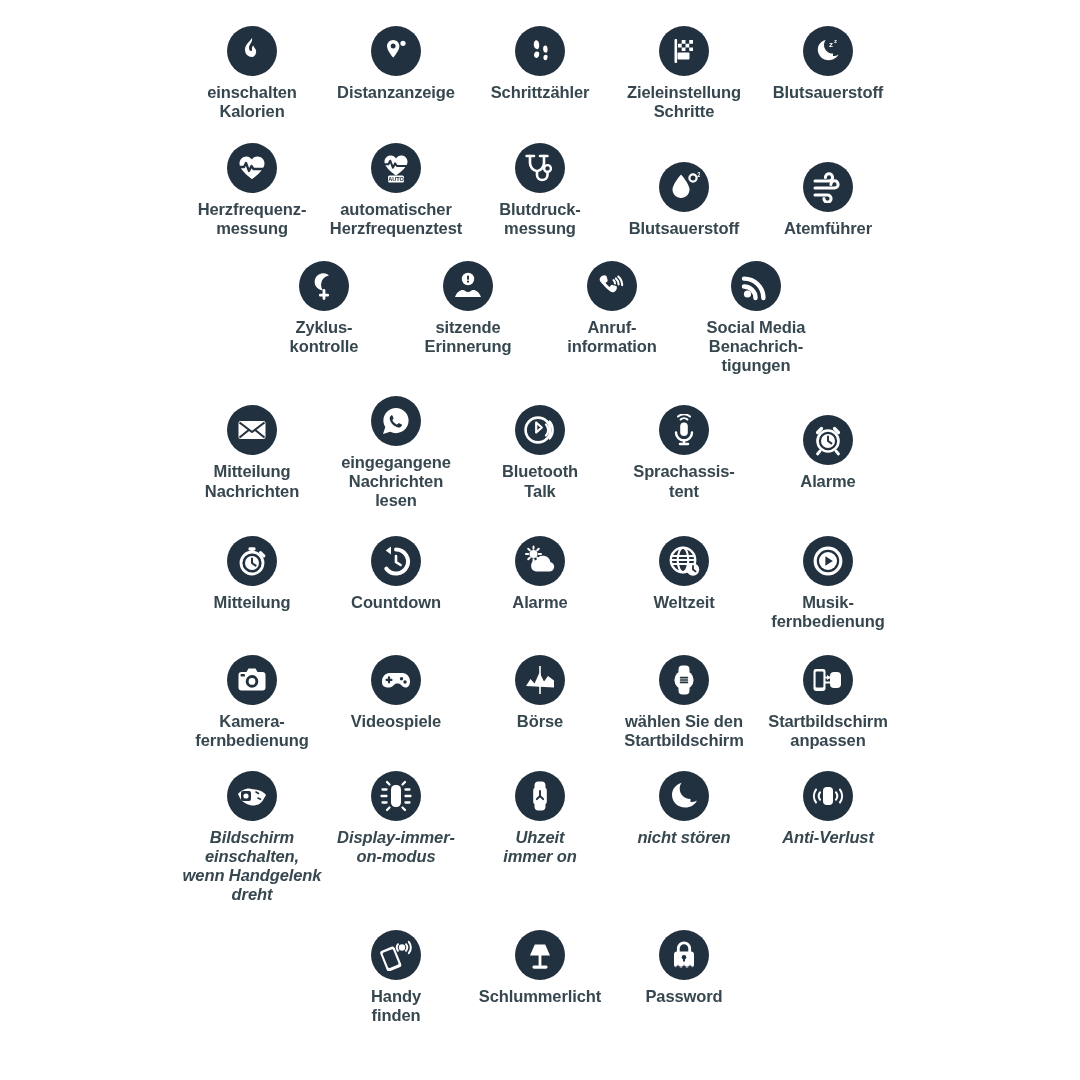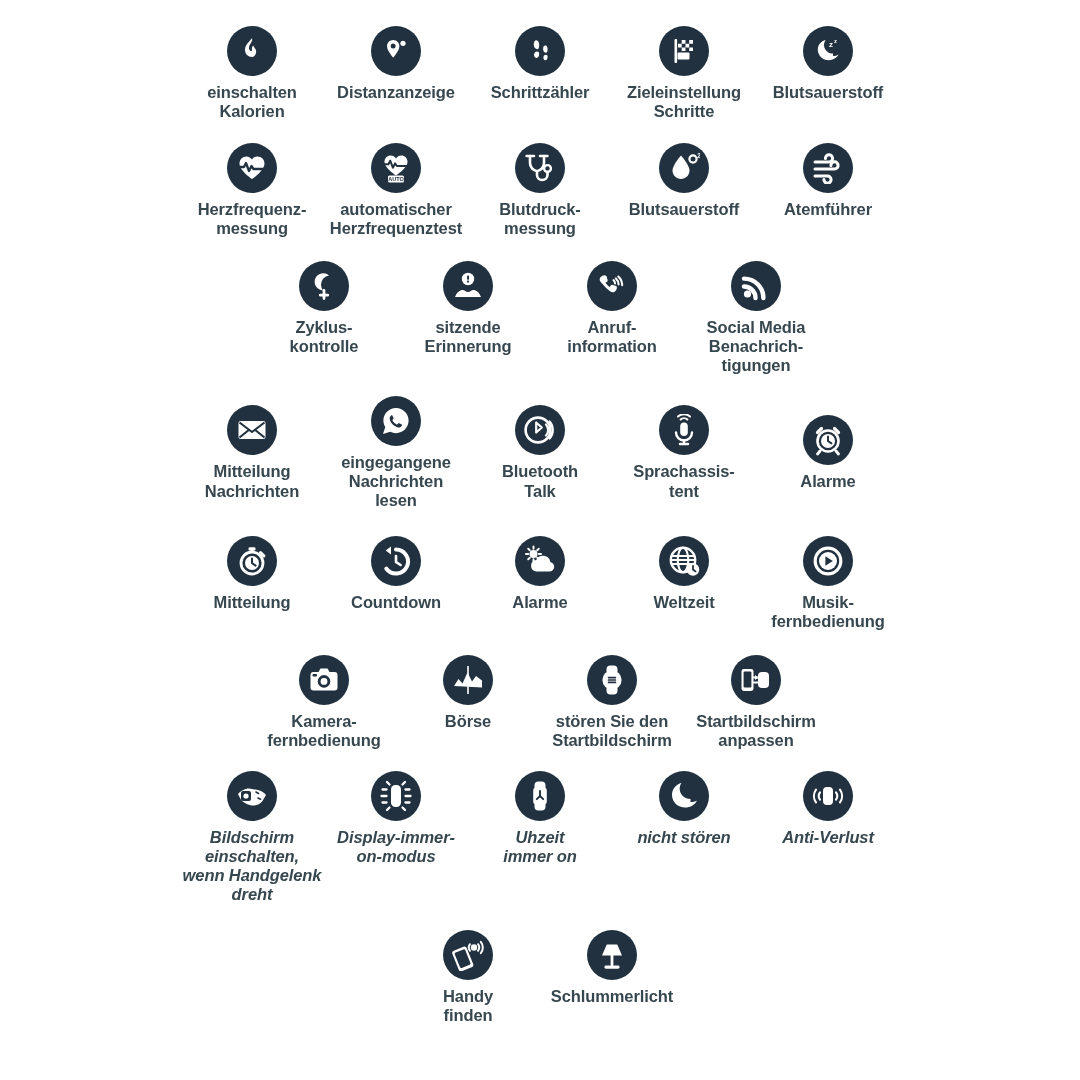--- a/index.html
+++ b/index.html
@@ -51,21 +51,21 @@
     font-size: 16.5px;
     font-weight: bold;
     line-height: 1.16;
     color: #37474f;
     letter-spacing: -0.1px;
     white-space: pre-line;
     font-family: "Liberation Sans", sans-serif;
   }
   
   .row-0 { margin-top: 12px; }
-  .row-1 { margin-top: 22px; }
+  .row-1 { margin-top: 22px; align-items: flex-end; }
   .row-2 { margin-top: 22px; }
   .row-3 { margin-top: 21px; align-items: center; }
   .row-4 { margin-top: 26px; }
   .row-5 { margin-top: 23px; }
   .row-6 { margin-top: 21px; font-style: italic; }
   .row-7 { margin-top: 26px; }
   .wide-label { width: 160px; }
 </style>
 </head>
 <body>
@@ -355,36 +355,47 @@
             <circle cx="16" cy="17.4" r="3.4" fill="#fff"></circle>
             <rect x="4.5" y="10" width="4.5" height="2.6" rx="1" fill="#22313f"></rect>
           </svg>
         </div>
         <div class="feature-label">Kamera-
 fernbedienung</div>
       </div>
       <div class="feature-cell">
         <div class="icon-badge">
           <svg width="32" height="32" viewBox="0 0 32 32" fill="#ffffff">
+            <path d="M9.5 9h13c4.2 0 7.5 3.7 7.5 8.2 0 3.4-1.6 6.3-4.3 6.3-2 0-3.2-1.4-4.6-2.6-1-.9-2-1.4-3.1-1.4h-1c-1.1 0-2.1.5-3.1 1.4-1.4 1.2-2.6 2.6-4.6 2.6C2.6 23.5 2 20.6 2 17.2 2 12.7 5.3 9 9.5 9z"></path>
+            <path d="M9 13.5v4.8M6.6 15.9h4.8" stroke="#22313f" stroke-width="2.3" stroke-linecap="round"></path>
+            <circle cx="21.5" cy="14.8" r="1.7" fill="#22313f"></circle>
+            <circle cx="25" cy="18" r="1.7" fill="#22313f"></circle>
+          </svg>
+        </div>
+        <div class="feature-label">Videospiele</div>
+      </div>
+      <div class="feature-cell">
+        <div class="icon-badge">
+          <svg width="32" height="32" viewBox="0 0 32 32" fill="#ffffff">
             <path d="M2 22l4.5-7 4 4.5 5-11 4.5 9 4-5.5 6 4.5v7z"></path>
             <path d="M16 2v28" stroke="#fff" stroke-width="1.6"></path>
           </svg>
         </div>
         <div class="feature-label">Börse</div>
       </div>
       <div class="feature-cell">
         <div class="icon-badge">
           <svg width="32" height="32" viewBox="0 0 32 32" fill="#ffffff">
             <rect x="10.5" y="1.5" width="11" height="29" rx="4" fill="#fff"></rect>
             <circle cx="16" cy="16" r="9.6"></circle>
             <circle cx="16" cy="16" r="6.4" fill="#fff"></circle>
             <path d="M12.6 13.6h6.8M12.6 16h6.8M12.6 18.4h6.8" stroke="#22313f" stroke-width="1.7" stroke-linecap="round"></path>
           </svg>
         </div>
-        <div class="feature-label wide-label">stören Sie den
+        <div class="feature-label wide-label">wählen Sie den
 Startbildschirm</div>
       </div>
       <div class="feature-cell">
         <div class="icon-badge">
           <svg width="32" height="32" viewBox="0 0 32 32" fill="#ffffff">
             <rect x="1.5" y="5" width="12" height="22" rx="2.4"></rect>
             <rect x="3.6" y="7.4" width="7.8" height="16" rx="1.2" fill="#22313f"></rect>
             <rect x="18" y="8" width="11" height="16" rx="4" fill="#fff"></rect>
             <circle cx="23.5" cy="16" r="5.4"></circle>
             <path d="M13.5 13.5h5M13.5 18.5h5" stroke="#fff" stroke-width="1.8" stroke-linecap="round"></path>
@@ -471,14 +482,26 @@
       <div class="feature-cell">
         <div class="icon-badge">
           <svg width="32" height="32" viewBox="0 0 32 32" fill="#ffffff">
             <path d="M6 16.5h20L21.2 5.5H10.8z"></path>
             <path d="M16 16.5v9.5" stroke="#fff" stroke-width="2.8" stroke-linecap="round"></path>
             <rect x="8.5" y="26.5" width="15" height="3.2" rx="1.4"></rect>
           </svg>
         </div>
         <div class="feature-label">Schlummerlicht</div>
       </div>
+      <div class="feature-cell">
+        <div class="icon-badge">
+          <svg width="32" height="32" viewBox="0 0 32 32" fill="#ffffff">
+            <path d="M10.3 13V9.6a5.7 5.7 0 1111.4 0V13" fill="none" stroke="#fff" stroke-width="2.8"></path>
+            <rect x="6" y="12.5" width="20" height="16" rx="3"></rect>
+            <circle cx="16" cy="18.3" r="2.3" fill="#22313f"></circle>
+            <rect x="15" y="18.3" width="2" height="4.4" rx="1" fill="#22313f"></rect>
+            <path d="M10 25.4l.9 1.9 2 .3-1.5 1.4.4 2-1.8-1-1.8 1 .4-2-1.5-1.4 2-.3zM16 25.4l.9 1.9 2 .3-1.5 1.4.4 2-1.8-1-1.8 1 .4-2-1.5-1.4 2-.3zM22 25.4l.9 1.9 2 .3-1.5 1.4.4 2-1.8-1-1.8 1 .4-2-1.5-1.4 2-.3z" fill="#22313f"></path>
+          </svg>
+        </div>
+        <div class="feature-label">Password</div>
+      </div>
     </div>
   </div>
 
 </body></html>

